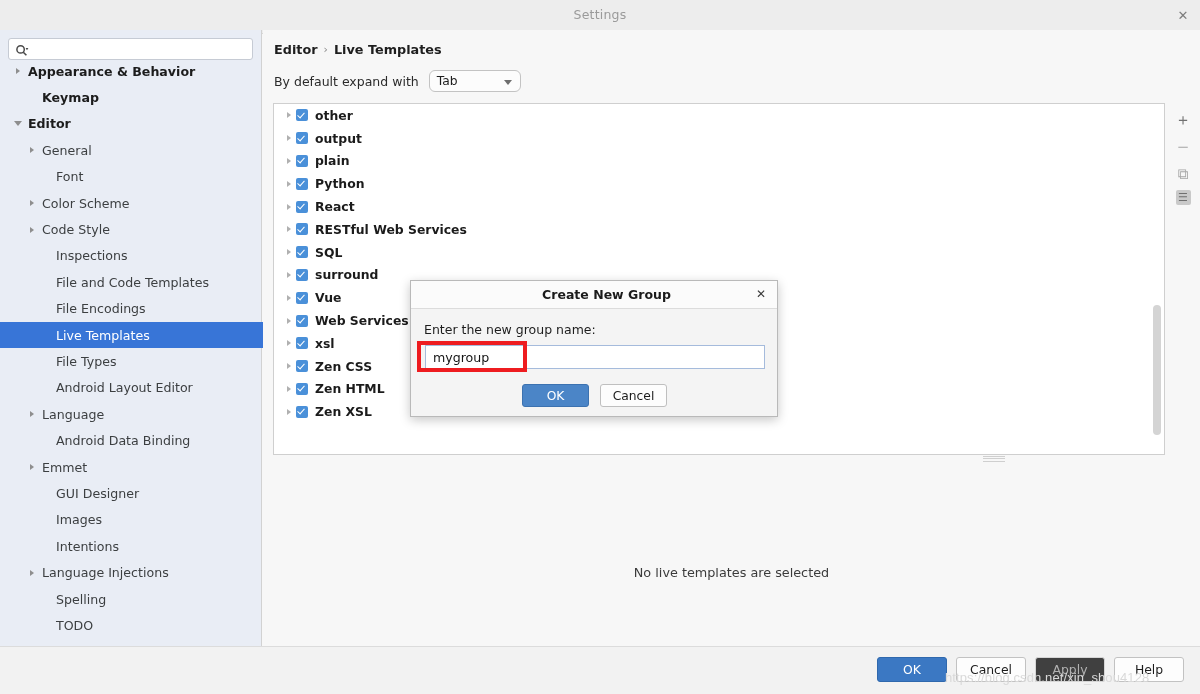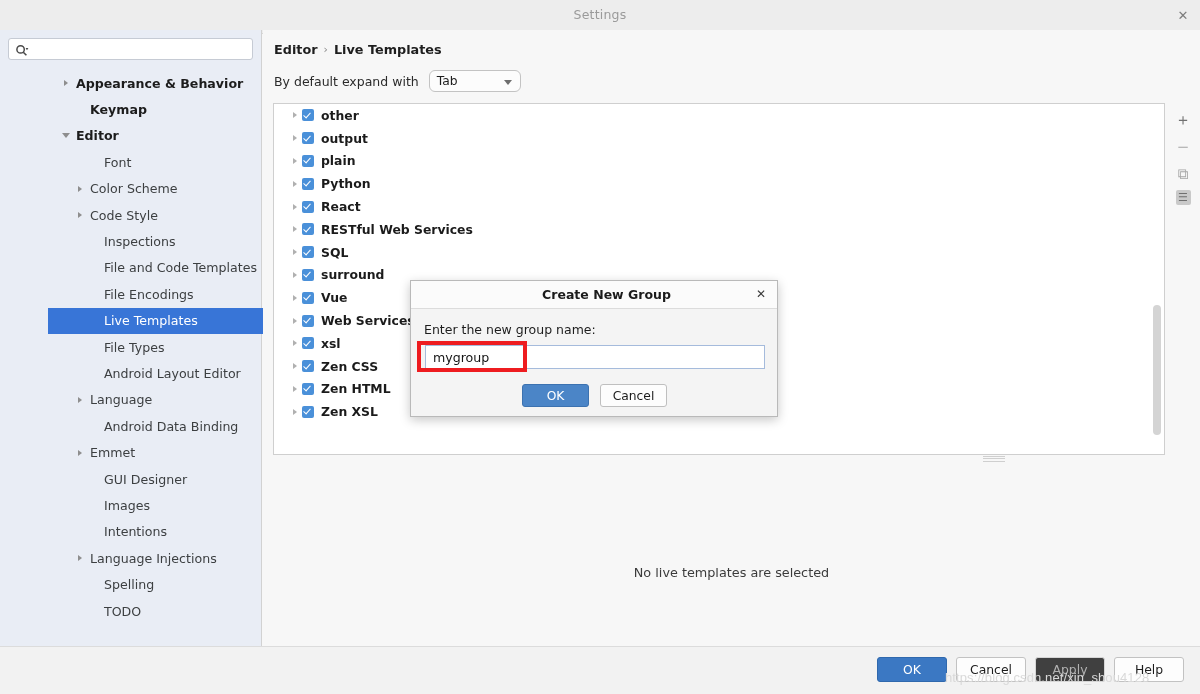--- a/index.html
+++ b/index.html
@@ -64,24 +64,23 @@
     width: 14px; height: 14px;
   }
   .search-input {
     position: absolute; left: 24px; top: 0;
     width: 215px; height: 20px;
     border: 0; outline: 0; background: transparent;
     font-family: inherit; font-size: 12px; color: #222;
   }
 
   .tree {
-    position: absolute; left: 0; top: 40px;
+    position: absolute; left: 0; top: 28px;
     width: 309px; height: 576px;
     overflow: hidden;
-    margin-left: 48px;
   }
   .tree-row {
     position: relative;
     height: 26.4px;
     display: flex; align-items: center;
     padding-left: 10px;
     box-sizing: border-box;
     font-size: 12.6px;
     color: #3c3f41;
     white-space: nowrap;
@@ -163,21 +162,20 @@
   }
 
   
   .list-box {
     position: absolute; left: 10px; top: 73px;
     width: 892px; height: 352px;
     background: #ffffff;
     border: 1px solid #cfcfcf;
     box-sizing: border-box;
     overflow: hidden;
-    padding-left: 6px;
   }
   .grp-row {
     height: 22.8px;
     display: flex; align-items: center;
     padding-left: 8px;
     box-sizing: border-box;
     font-size: 12.4px; font-weight: bold; color: #1b1b1b;
     white-space: nowrap;
   }
   .grp-arrow {
@@ -391,20 +389,26 @@
           <span class="arrow none" style="margin-left: 14px;"></span>
           <span class="tree-label">Keymap</span>
         </div>
         <div class="tree-row bold">
           <span class="arrow down" style="margin-left: 0px;">
             <i class="tri"></i>
           </span>
           <span class="tree-label">Editor</span>
         </div>
         <div class="tree-row">
+          <span class="arrow " style="margin-left: 14px;">
+            <i class="tri"></i>
+          </span>
+          <span class="tree-label">General</span>
+        </div>
+        <div class="tree-row">
           <span class="arrow none" style="margin-left: 28px;"></span>
           <span class="tree-label">Font</span>
         </div>
         <div class="tree-row">
           <span class="arrow " style="margin-left: 14px;">
             <i class="tri"></i>
           </span>
           <span class="tree-label">Color Scheme</span>
         </div>
         <div class="tree-row">

